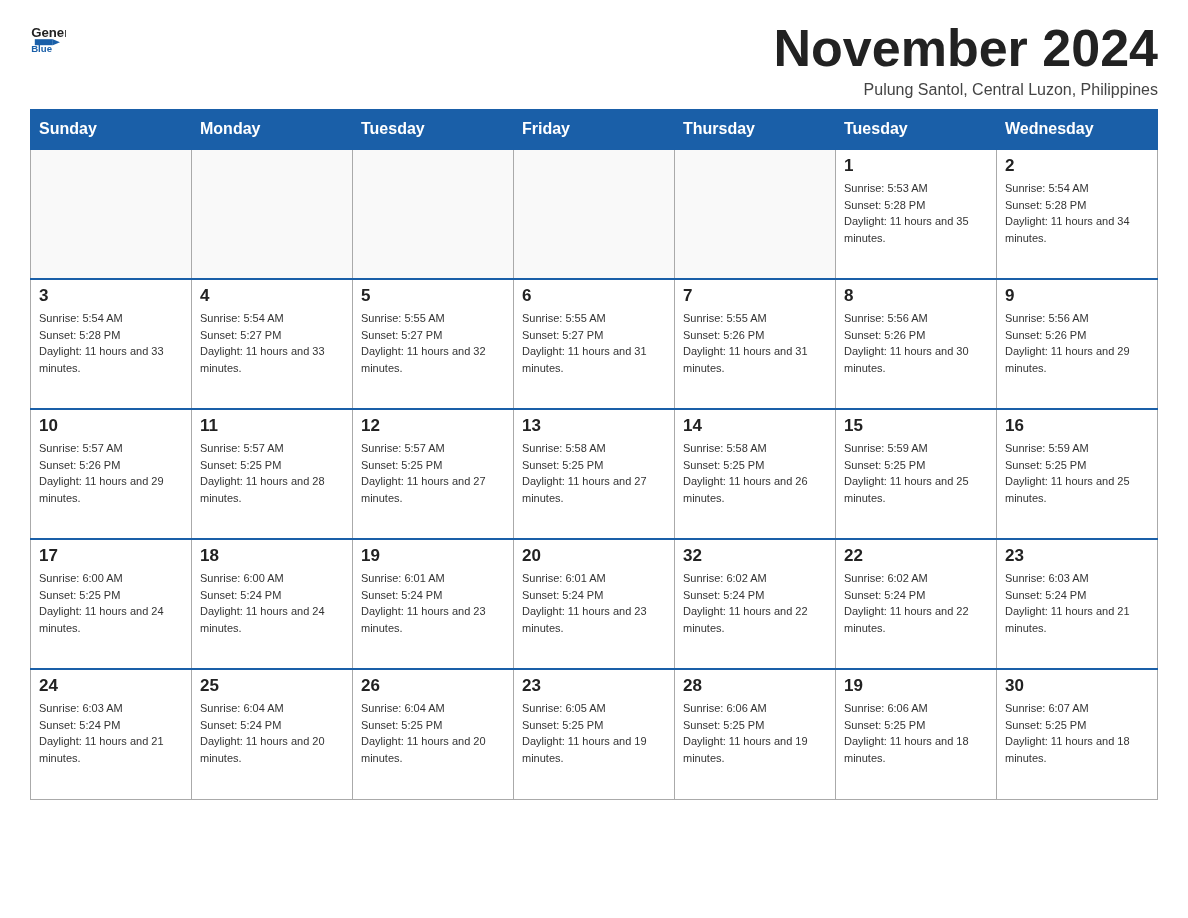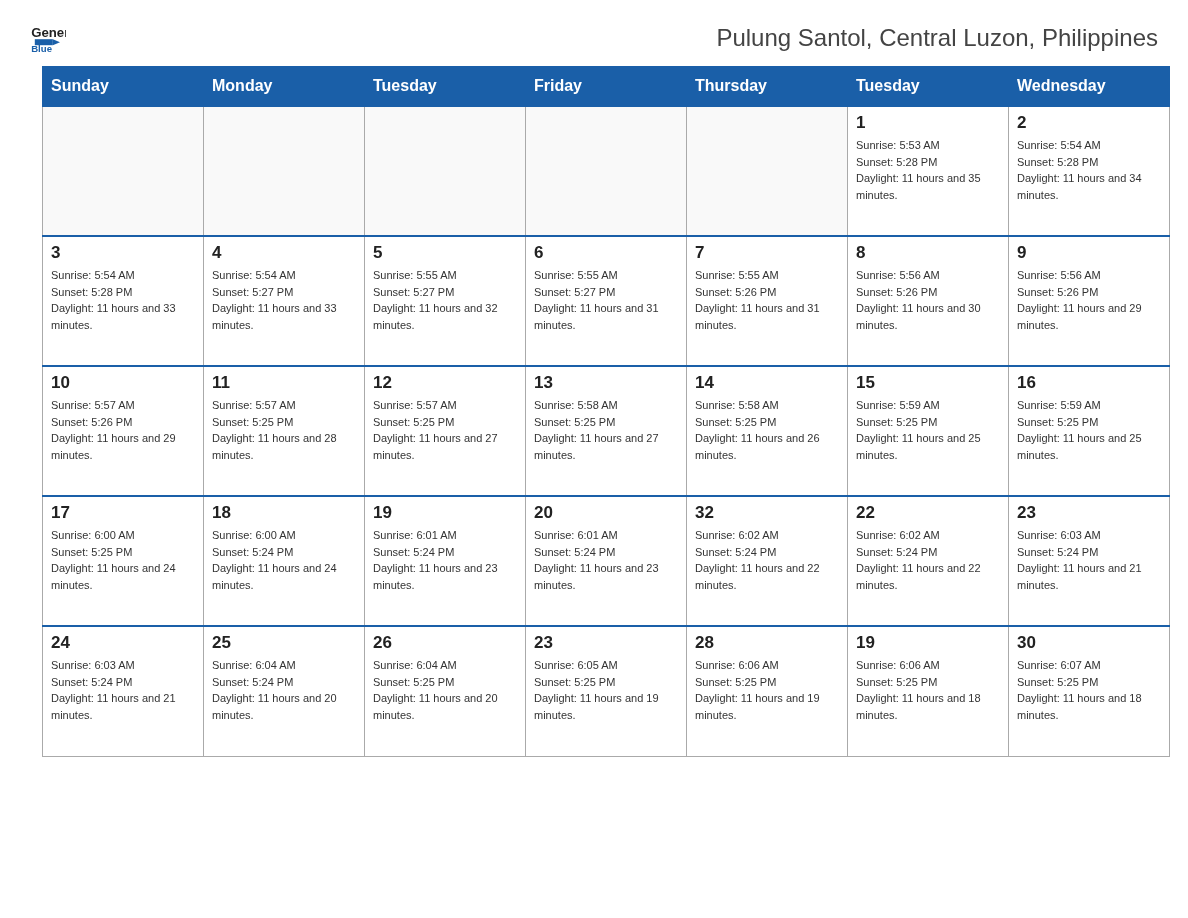--- a/index.html
+++ b/index.html
@@ -29,29 +29,28 @@
     .title-area {
       text-align: right;
     }
     .month-title {
       font-size: 52px;
       font-weight: bold;
       color: #222;
       line-height: 1.1;
     }
     .subtitle {
-      font-size: 24px;
+      font-size: 16px;
       color: #444;
       margin-top: 4px;
     }
     .calendar {
       width: 100%;
       border-collapse: collapse;
       margin-top: 10px;
-      margin-left: 12px;
     }
     .calendar th {
       background: #1a5fa8;
       color: #fff;
       font-size: 16px;
       font-weight: bold;
       padding: 10px 8px;
       text-align: left;
       border: 1px solid #1a5fa8;
     }
@@ -93,20 +92,21 @@
     <svg class="logo-icon" viewBox="0 0 60 60">
 
       <text x="2" y="28" font-size="22" font-weight="bold" fill="#222" font-family="Arial">General</text>
 
       <polygon points="8,32 38,32 38,42 8,42" fill="#1a5fa8"></polygon>
       <polygon points="38,32 50,37 38,42" fill="#1a5fa8"></polygon>
       <text x="2" y="54" font-size="16" font-weight="bold" fill="#1a5fa8" font-family="Arial">Blue</text>
     </svg>
   </div>
   <div class="title-area">
+    <div class="month-title">November 2024</div>
     <div class="subtitle">Pulung Santol, Central Luzon, Philippines</div>
   </div>
 </div>
 
 <table class="calendar">
   <thead>
     <tr>
       <th>Sunday</th>
       <th>Monday</th>
       <th>Tuesday</th>

